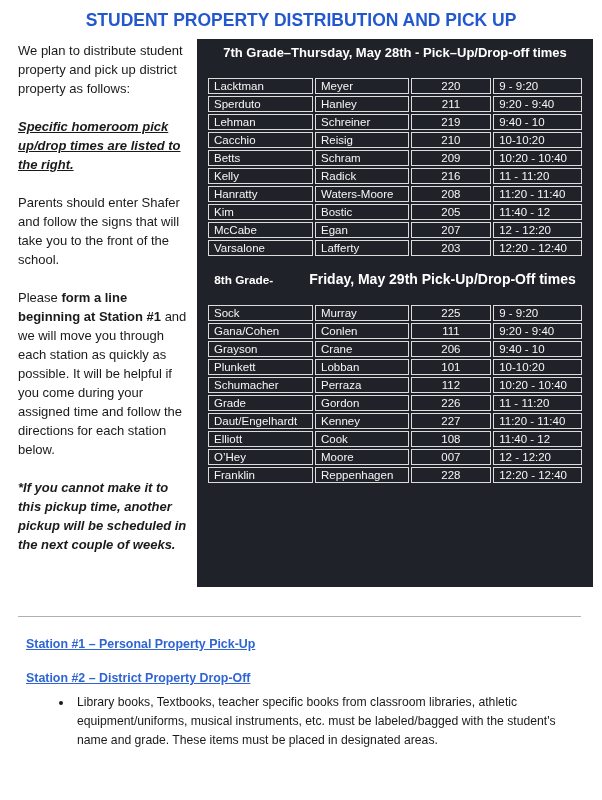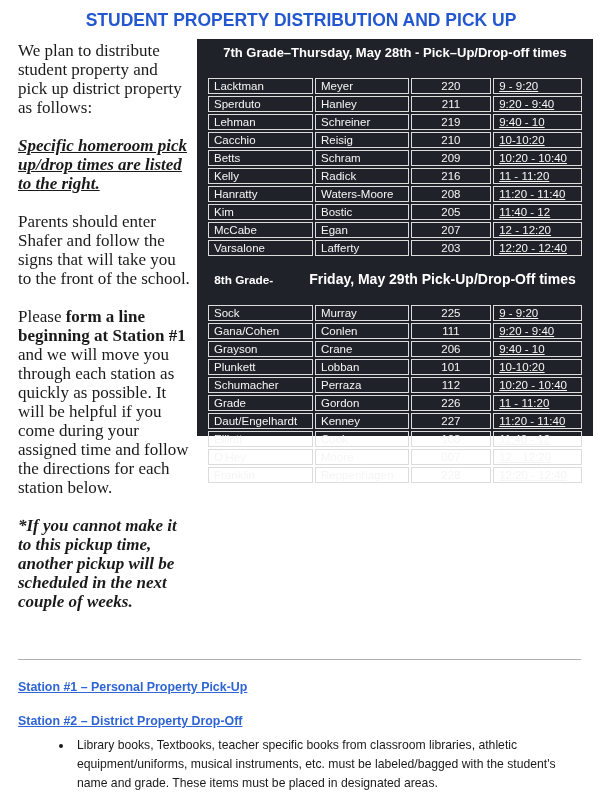--- a/index.html
+++ b/index.html
@@ -23,41 +23,40 @@
   }
   .main {
     display: flex;
     align-items: flex-start;
     margin: 8px 0 0 18px;
   }
   
   .sidebar {
     width: 172px;
     flex: 0 0 172px;
-    font-size: 17px;
+    font-size: 13px;
     line-height: 19px;
     padding-top: 2px;
-    font-family: Liberation Serif, serif;
   }
   .sidebar p { margin: 0 0 19px 0; }
   .bold-italic-underline {
     font-weight: bold;
     font-style: italic;
     text-decoration: underline;
   }
   .bold-italic {
     font-weight: bold;
     font-style: italic;
   }
   .inline-bold { font-weight: bold; }
   
   .panel {
     box-sizing: border-box;
     width: 396px;
-    height: 397px;
+    height: 548px;
     margin-left: 7px;
     background: #1f2329;
     color: #ffffff;
     padding: 6px 0 8px 0;
   }
   .panel-header {
     text-align: center;
     font-weight: bold;
     font-size: 13px;
     line-height: 16px;
@@ -83,38 +82,38 @@
     font-size: 11.5px;
     line-height: 12px;
     padding: 1px 5px;
     white-space: nowrap;
     overflow: hidden;
     color: #f5f5f5;
   }
   td.c-homeroom { width: 29%; margin-left: 38px; }
   td.c-teacher  { width: 25.5%; }
   td.c-room     { width: 21.5%; text-align: center; }
-  td.c-time     { width: 24%; text-decoration: underline; }
+  td.c-time     { width: 24%; }
   .grade8-header { margin-top: 13px; }
   
   .divider {
     border: none;
     border-top: 1px solid #b0b0b0;
     margin: 29px 21px 0 18px;
   }
   .stations {
     padding: 0 20px 0 18px;
     font-size: 12.2px;
   }
   .station-heading {
     color: #2e64d4;
     font-size: 12.4px;
     font-weight: bold;
     text-decoration: underline;
-    margin: 20px 0 0 0;
+    margin: 20px 0 0 8px;
   }
   .stations ul {
     margin: 8px 0 0 0;
     padding-left: 55px;
   }
   .stations li {
     line-height: 19px;
     max-width: 480px;
     padding-left: 4px;
   }

